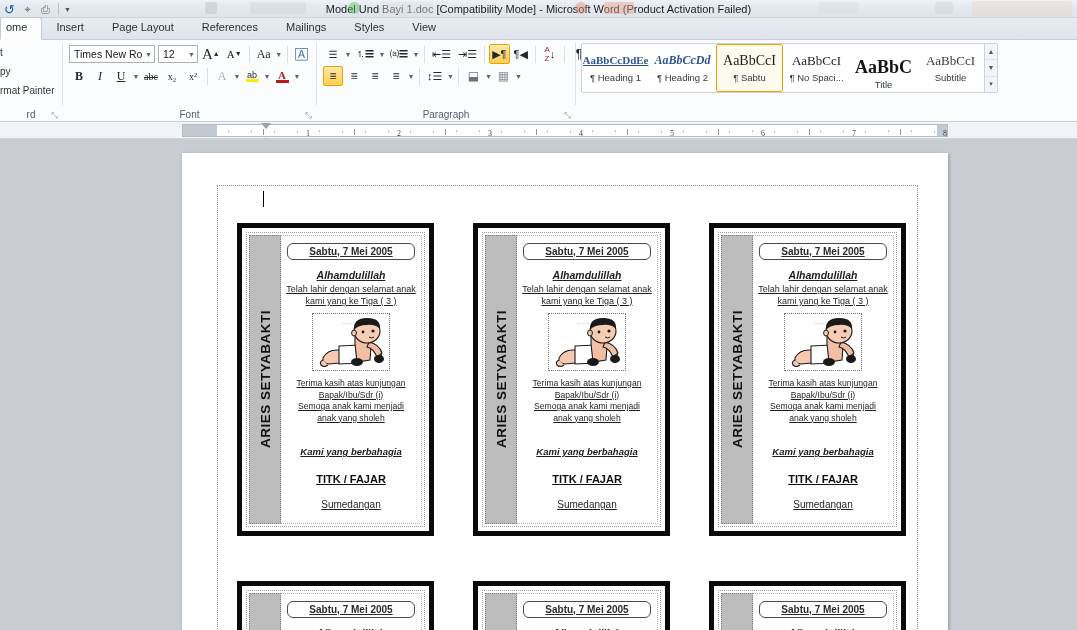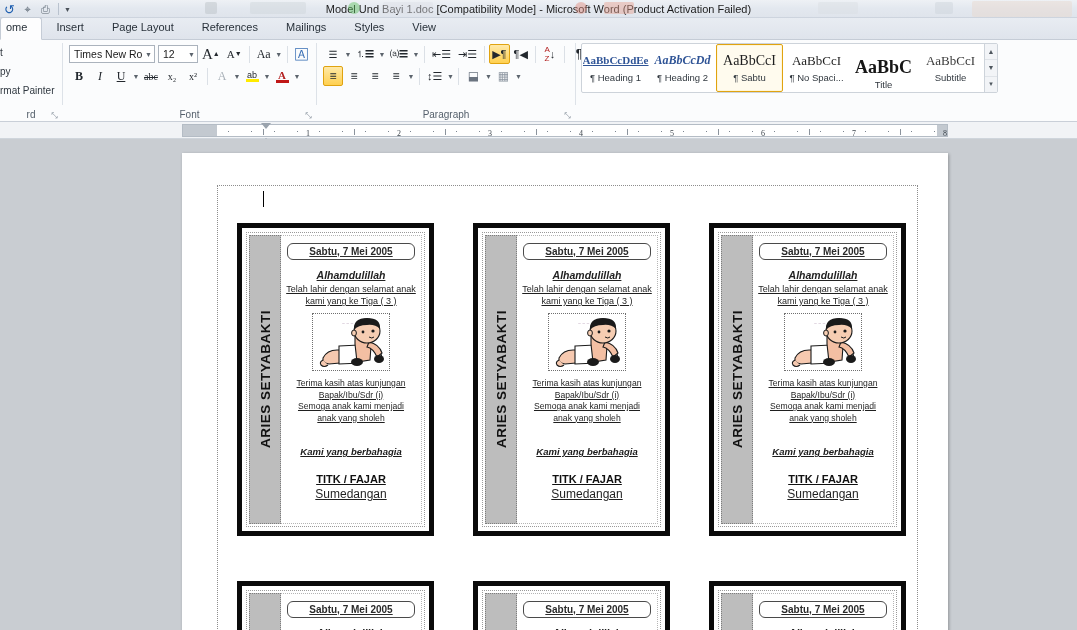--- a/index.html
+++ b/index.html
@@ -331,22 +331,22 @@
     text-decoration: underline; color: #1b1b1b;
     margin-top: 22px;
     font-family: "Liberation Sans", sans-serif;
   }
   .l-names {
     font-size: 11px; font-weight: bold; color: #111;
     text-decoration: underline; margin-top: 16px;
     font-family: "Liberation Sans", sans-serif;
   }
   .l-city {
-    font-size: 12px; color: #1f1f1f; text-decoration: underline;
-    margin-top: 2px;
+    font-size: 10px; color: #1f1f1f; text-decoration: underline;
+    margin-top: 14px;
     font-family: "Liberation Sans", sans-serif;
   }
 </style>
 </head>
 <body>
 
 <div class="titlebar">
   <div class="qat">
     <div class="qat-ic" style="color:#1f5fb0;font-size:13px;">↺</div>
     <div class="qat-ic" style="color:#5a6672;">⌖</div>

